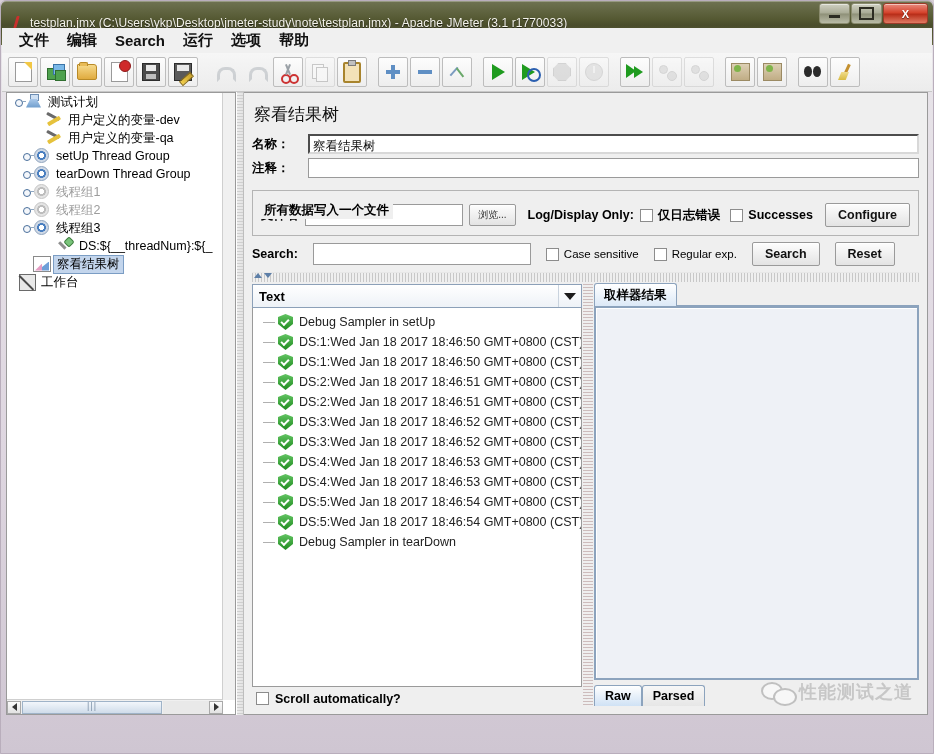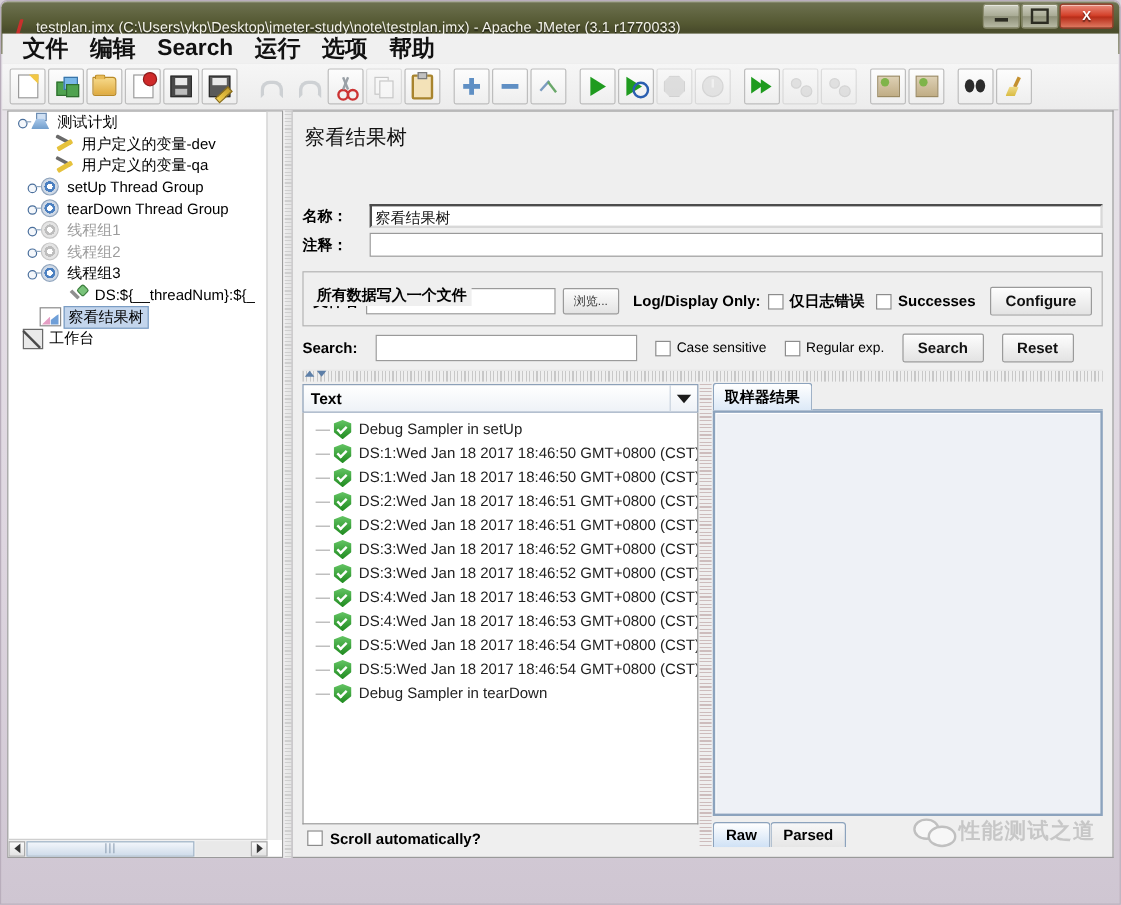--- a/index.html
+++ b/index.html
@@ -62,21 +62,21 @@
   .wbtn .maxglyph{display:block;width:11px;height:9px;border:2px solid #2c2c22;}
 
   
   .menubar{
     position:absolute;left:1px;top:27px;right:1px;height:25px;
     background:#f0f0f0;
     border-bottom:1px solid #dcdcdc;
     display:flex;align-items:center;padding-left:8px;
   }
   .menuitem{
-    padding:3px 9px;font-size:19px;color:#111;cursor:default;white-space:nowrap;
+    padding:3px 9px;font-size:15px;color:#111;cursor:default;white-space:nowrap;
     font-weight:bold;
   }
 
   
   .toolbar{
     position:absolute;left:1px;top:52px;right:1px;height:38px;
     background:linear-gradient(to bottom,#f6f6f6,#ececec);
     border-bottom:1px solid #c8c8c8;
     display:flex;align-items:center;padding-left:6px;
   }
@@ -232,21 +232,21 @@
   .ti-pipette::before{content:"";position:absolute;left:8px;top:0;width:6px;height:6px;background:#79c37a;border:1px solid #3d7d3e;border-radius:2px;transform:rotate(45deg);}
   .ti-pipette::after{content:"";position:absolute;left:1px;top:6px;width:9px;height:2.5px;background:#8f8f8f;transform:rotate(45deg);}
   .ti-chart{width:16px;height:14px;background:#ffffff;border:1px solid #8a8a8a;position:relative;overflow:hidden;}
   .ti-chart::before{content:"";position:absolute;left:1px;bottom:0;width:7px;height:7px;background:#e59ec4;clip-path:polygon(0 100%,100% 0,100% 100%);}
   .ti-chart::after{content:"";position:absolute;right:1px;bottom:0;width:7px;height:9px;background:#6f9fd8;clip-path:polygon(0 60%,100% 0,100% 100%,0 100%);}
   .ti-bench{width:15px;height:15px;background:#e9e9e9;border:1px solid #6a6a6a;position:relative;}
   .ti-bench::after{content:"";position:absolute;left:0;top:0;width:20px;height:1.6px;background:#4a4a4a;transform:rotate(45deg);transform-origin:0 0;}
 
   
   .pane-title{font-size:17px;padding:10px 10px 8px 10px;color:#111;}
-  .form-rows{padding:0 8px;margin-top:36px;}
+  .form-rows{padding:0 8px;}
   .frow{display:flex;align-items:center;margin-bottom:4px;}
   .flabel{width:56px;flex:none;font-size:12.5px;font-weight:bold;}
   .ftext{
     flex:1;height:20px;background:#fff;border:1px solid #9a9a9a;
     font-size:12.5px;padding:0 3px;line-height:20px;box-sizing:border-box;
     color:#111;overflow:hidden;white-space:nowrap;
   }
   .ftext.inset{border:2px inset #cdcdcd;border-color:#a0a0a0 #d8d8d8 #d8d8d8 #a0a0a0;}
 
   .group{

